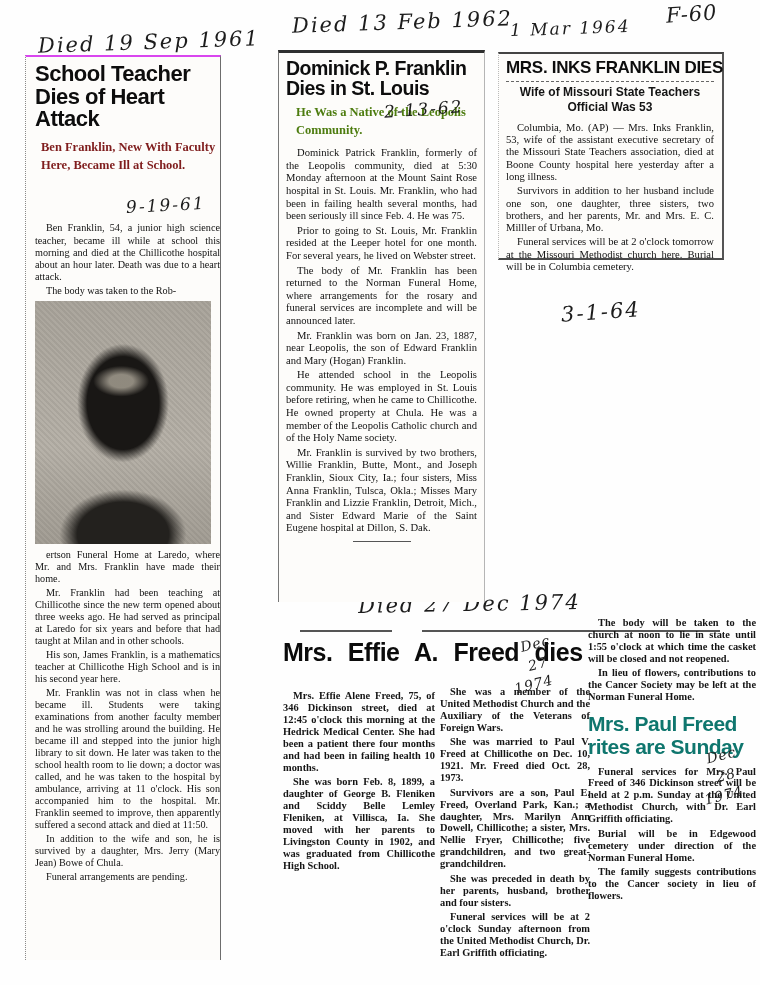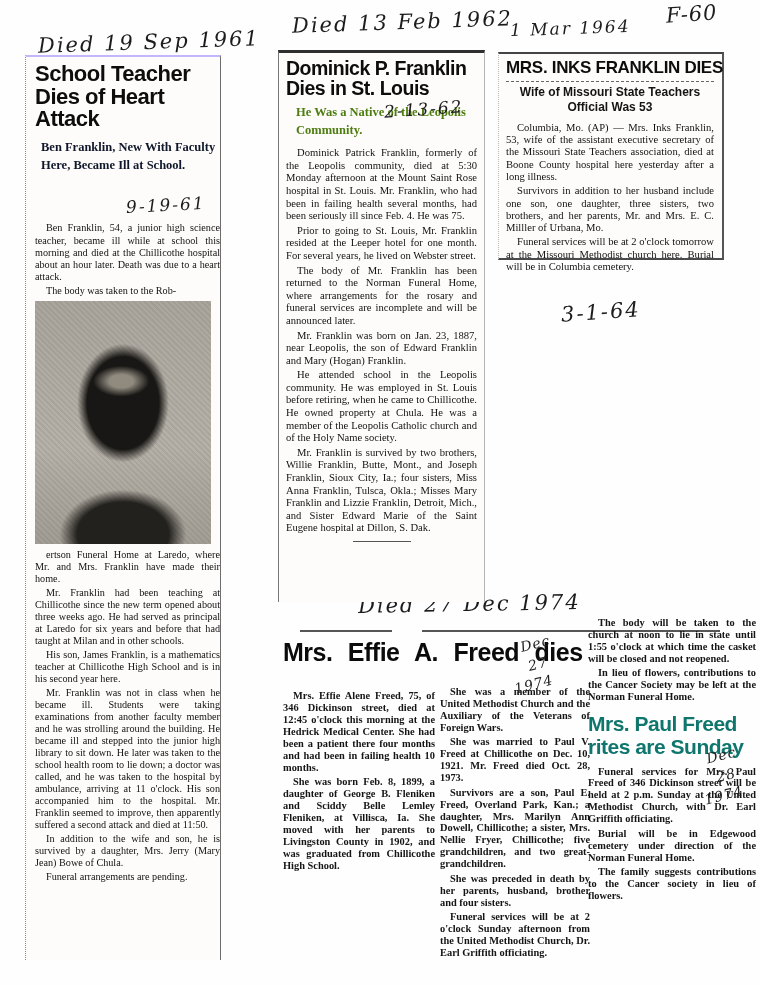--- a/index.html
+++ b/index.html
@@ -32,31 +32,31 @@
   .bodytext p{
     margin:0 0 2px 0;
     text-align:justify;
     text-indent:11px;
   }
   
   #teacher-clip{
     left:25px;top:55px;width:196px;height:905px;
     border-left:1px dotted #8a8a8a;
     border-right:1px solid #6d6d6d;
-    border-top:2px solid #c4b5fd;
+    border-top:2px solid #d946ef;
     padding:4px 0 0 9px;
   }
   #teacher-headline{
     font-family:"Liberation Sans", sans-serif;
     font-weight:bold;font-size:22px;line-height:1.03;
     letter-spacing:-0.5px;margin:2px 0 8px 0;color:#0d0d0d;
   }
   #teacher-subhead{
     font-weight:bold;font-size:12.5px;line-height:1.42;
-    margin:0 0 9px 6px;color:#0f172a;
+    margin:0 0 9px 6px;color:#7f1d1d;
   }
   #teacher-clip .bodytext{font-size:10.2px;line-height:1.18;margin-top:48px;}
   #teacher-photo{
     width:176px;height:243px;margin:4px 0 5px 0;
     background:
       radial-gradient(ellipse 40px 22px at 49% 33%, rgba(150,144,132,.95) 30%, rgba(150,144,132,0) 70%),
       radial-gradient(ellipse 62px 80px at 50% 42%, #191715 58%, rgba(25,23,21,0) 74%),
       radial-gradient(ellipse 88px 62px at 50% 96%, #23211e 52%, rgba(35,33,30,0) 72%),
       repeating-linear-gradient(45deg, rgba(90,86,80,.12) 0 2px, rgba(0,0,0,0) 2px 4px),
       linear-gradient(#aba69d,#b7b2a9 60%,#a39e95);

